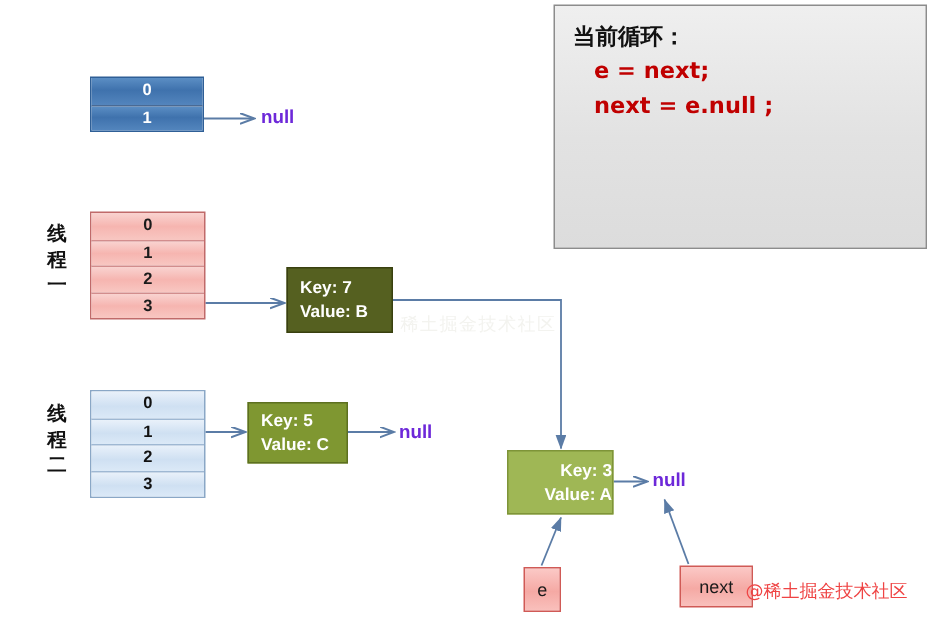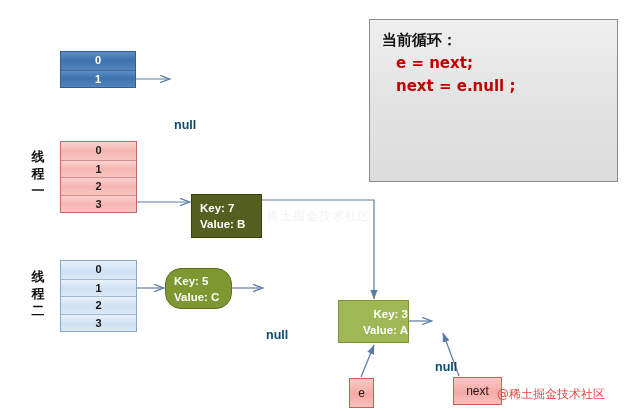--- a/index.html
+++ b/index.html
@@ -52,43 +52,42 @@
   .thread-label span{display:block;}
 
   
   .node{
     position:absolute;box-sizing:border-box;
     color:#ffffff;font-weight:bold;font-size:11.5px;
     display:flex;flex-direction:column;justify-content:center;
     padding-left:8px;
   }
   .node .l1,.node .l2{line-height:16px;white-space:nowrap;}
-  .node-dark{background:#556020;border:1.5px solid #39400f;margin-top:16px;}
+  .node-dark{background:#556020;border:1.5px solid #39400f;}
   .node-mid{background:#7f9731;border:1.5px solid #5d7020;}
   .node-light{background:#9fb755;border:1.5px solid #7e9438;}
 
   
   .nulltxt{
-    position:absolute;font-size:12.5px;font-weight:bold;color:#0c4a6e;
+    position:absolute;font-size:12.5px;font-weight:bold;color:#6d28d9;
     font-family:"Liberation Sans",sans-serif;
-    margin-top:47px;
   }
 
   
   .chip{
     position:absolute;box-sizing:border-box;
     background:linear-gradient(to bottom,#fbc9c6 0%,#f5a9a4 55%,#f9c0bc 100%);
     border:1.5px solid #d05a56;
     color:#1a1a1a;font-size:12px;
     display:flex;align-items:center;justify-content:center;
   }
 
   
   .codebox{
-    position:absolute;left:369px;top:19px;width:249px;height:163px;
+    position:absolute;left:369px;top:3px;width:249px;height:163px;
     box-sizing:border-box;
     background:linear-gradient(to bottom,#efefef 0%,#e2e2e2 55%,#dcdcdc 100%);
     border:1.5px solid #8c8c8c;
     padding:9px 10px 0 12px;
   }
   .codebox .line{
     white-space:nowrap;line-height:23px;font-size:15px;font-weight:bold;
     font-family:"DejaVu Sans","Liberation Sans",sans-serif;
   }
   .codebox .hdr{color:#111111;}
@@ -180,21 +179,21 @@
     <div class="cell">1</div>
     <div class="cell">2</div>
     <div class="cell">3</div>
   </div>
 
   <div class="node node-dark" style="left:191px;top:178px;width:71px;height:44px;">
     <div class="l1">Key: 7</div>
     <div class="l2">Value: B</div>
   </div>
 
-  <div class="node node-mid" style="left:165px;top:268px;width:67px;height:41px;border-radius:16px;">
+  <div class="node node-mid" style="left:165px;top:268px;width:67px;height:41px;">
     <div class="l1">Key: 5</div>
     <div class="l2">Value: C</div>
   </div>
   <div class="nulltxt" style="left:266px;top:281px;">null</div>
 
   <div class="node node-light" style="left:338px;top:300px;width:71px;height:43px;text-align:right;">
     <div class="l1">Key: 3</div>
     <div class="l2">Value: A</div>
   </div>
   <div class="nulltxt" style="left:435px;top:313px;">null</div>

